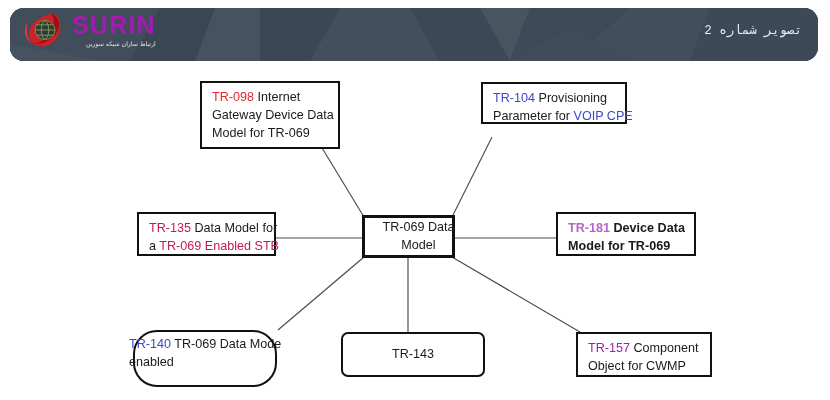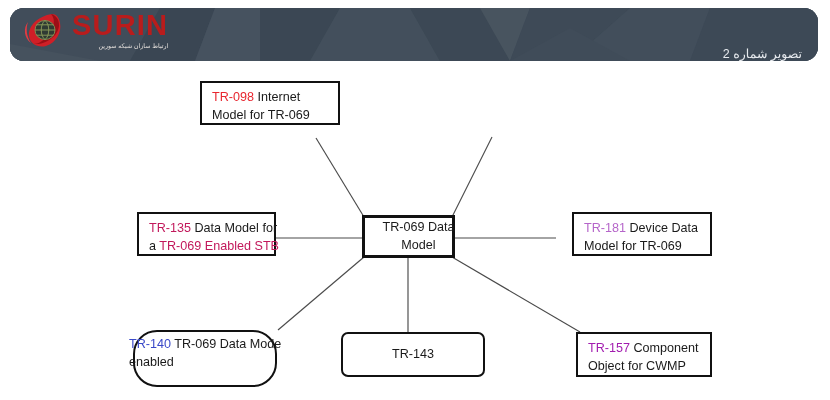--- a/index.html
+++ b/index.html
@@ -49,22 +49,22 @@
     height: 40px;
     flex: 0 0 auto;
   }
   #logo-text-block {
     display: flex;
     flex-direction: column;
     align-items: flex-start;
     line-height: 1;
   }
   #logo-wordmark {
-    color: #b91c1c;
-    font-size: 29px;
+    color: #a21caf;
+    font-size: 25px;
     font-weight: bold;
     letter-spacing: 1.2px;
     font-family: "Liberation Sans", sans-serif;
   }
   #logo-subtitle {
     color: #e8e3df;
     font-size: 6.2px;
     letter-spacing: 0.4px;
     margin-top: 3px;
     direction: rtl;
@@ -73,23 +73,22 @@
   }
 
   
   #header-caption {
     position: absolute;
     right: 28px;
     top: 22px;
     color: #e7eaee;
     font-size: 12.5px;
     direction: rtl;
-    font-family: Liberation Sans, sans-serif;
+    font-family: Liberation Mono, monospace;
     white-space: nowrap;
-    margin-top: 24px;
   }
 
   
   #diagram {
     position: absolute;
     left: 0;
     top: 62px;
     width: 830px;
     height: 338px;
   }
@@ -198,37 +197,42 @@
       <line x1="364" y1="155" x2="316" y2="76"></line>
       <line x1="452" y1="155" x2="492" y2="75"></line>
       <line x1="362" y1="176" x2="256" y2="176"></line>
       <line x1="455" y1="176" x2="556" y2="176"></line>
       <line x1="364" y1="195" x2="278" y2="268"></line>
       <line x1="408" y1="196" x2="408" y2="270"></line>
       <line x1="452" y1="195" x2="580" y2="270"></line>
     </g>
   </svg>
 
-  <div class="node pad" id="node-tr098" style="left:200px; top:19px; width:140px; height:44px;">
+  <div class="node pad" id="node-tr098" style="left:200px; top:19px; width:140px; height:68px;">
       <span class="line"><span class="c-red">TR-098</span><span class="c-black"> Internet</span></span>
+      <span class="line"><span class="c-black">Gateway Device Data</span></span>
       <span class="line"><span class="c-black">Model for TR-069</span></span>
     </div>
 
+  <div class="node pad" id="node-tr104" style="left:481px; top:20px; width:146px; height:42px;">
+      <span class="line"><span class="c-blue">TR-104</span><span class="c-black"> Provisioning</span></span>
+      <span class="line"><span class="c-black">Parameter for </span><span class="c-blue">VOIP CPE</span></span>
+    </div>
 
   <div class="node pad" id="node-tr135" style="left:117px; top:150px; width:139px; height:44px;margin-left:20px;">
       <span class="line"><span class="c-crim">TR-135</span><span class="c-black"> Data Model for</span></span>
       <span class="line"><span class="c-black">a </span><span class="c-crim">TR-069 Enabled STB</span></span>
     </div>
 
   <div class="node" id="node-center" style="left:362px; top:153px; width:93px; height:43px;">
       <span class="line"><span class="c-black">TR-069 Data</span></span>
       <span class="line"><span class="c-black">Model</span></span>
     </div>
 
-  <div class="node pad" id="node-tr181" style="left:572px; top:150px; width:140px; height:44px;">
+  <div class="node pad" id="node-tr181" style="left:556px; top:150px; width:140px; height:44px;font-weight:bold;">
       <span class="line"><span class="c-mag">TR-181</span><span class="c-black"> Device Data</span></span>
       <span class="line"><span class="c-black">Model for TR-069</span></span>
     </div>
 
   <div class="node" id="node-tr140" style="left:133px; top:268px; width:144px; height:57px;">
       <span class="line"><span class="c-blue">TR-140</span><span class="c-black"> TR-069 Data Mode</span></span>
       <span class="line"><span class="c-black">enabled</span></span>
     </div>
 
   <div class="node" id="node-tr143" style="left:341px; top:270px; width:144px; height:45px;">

